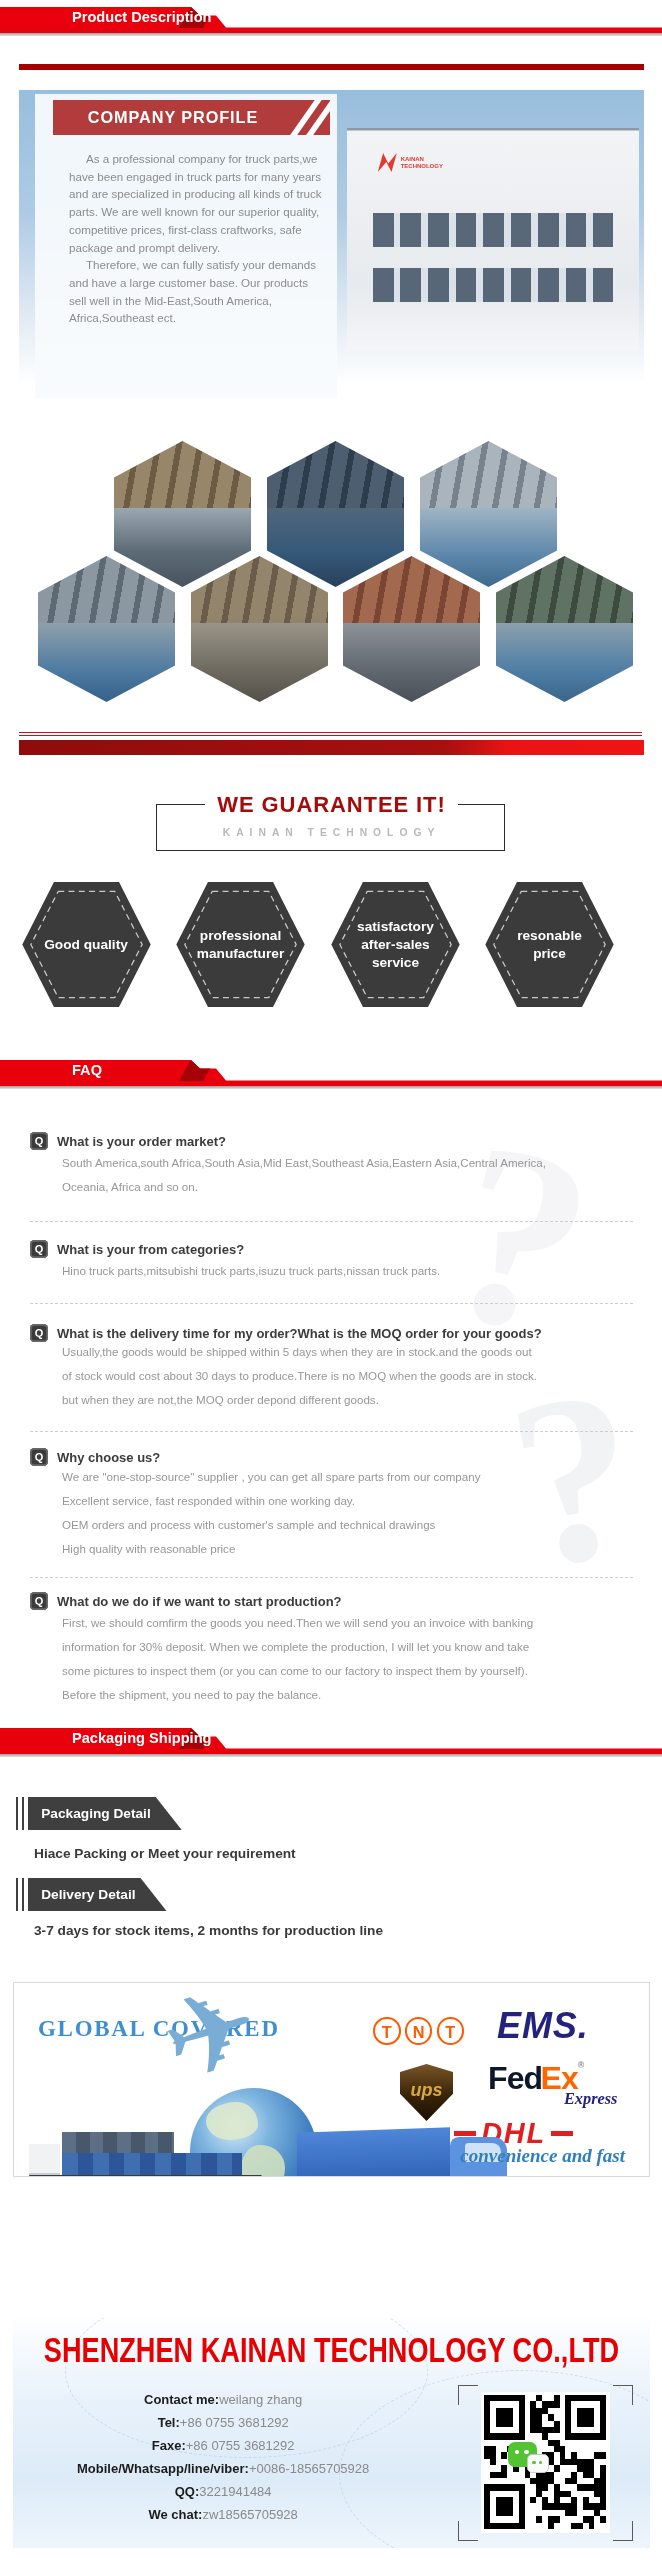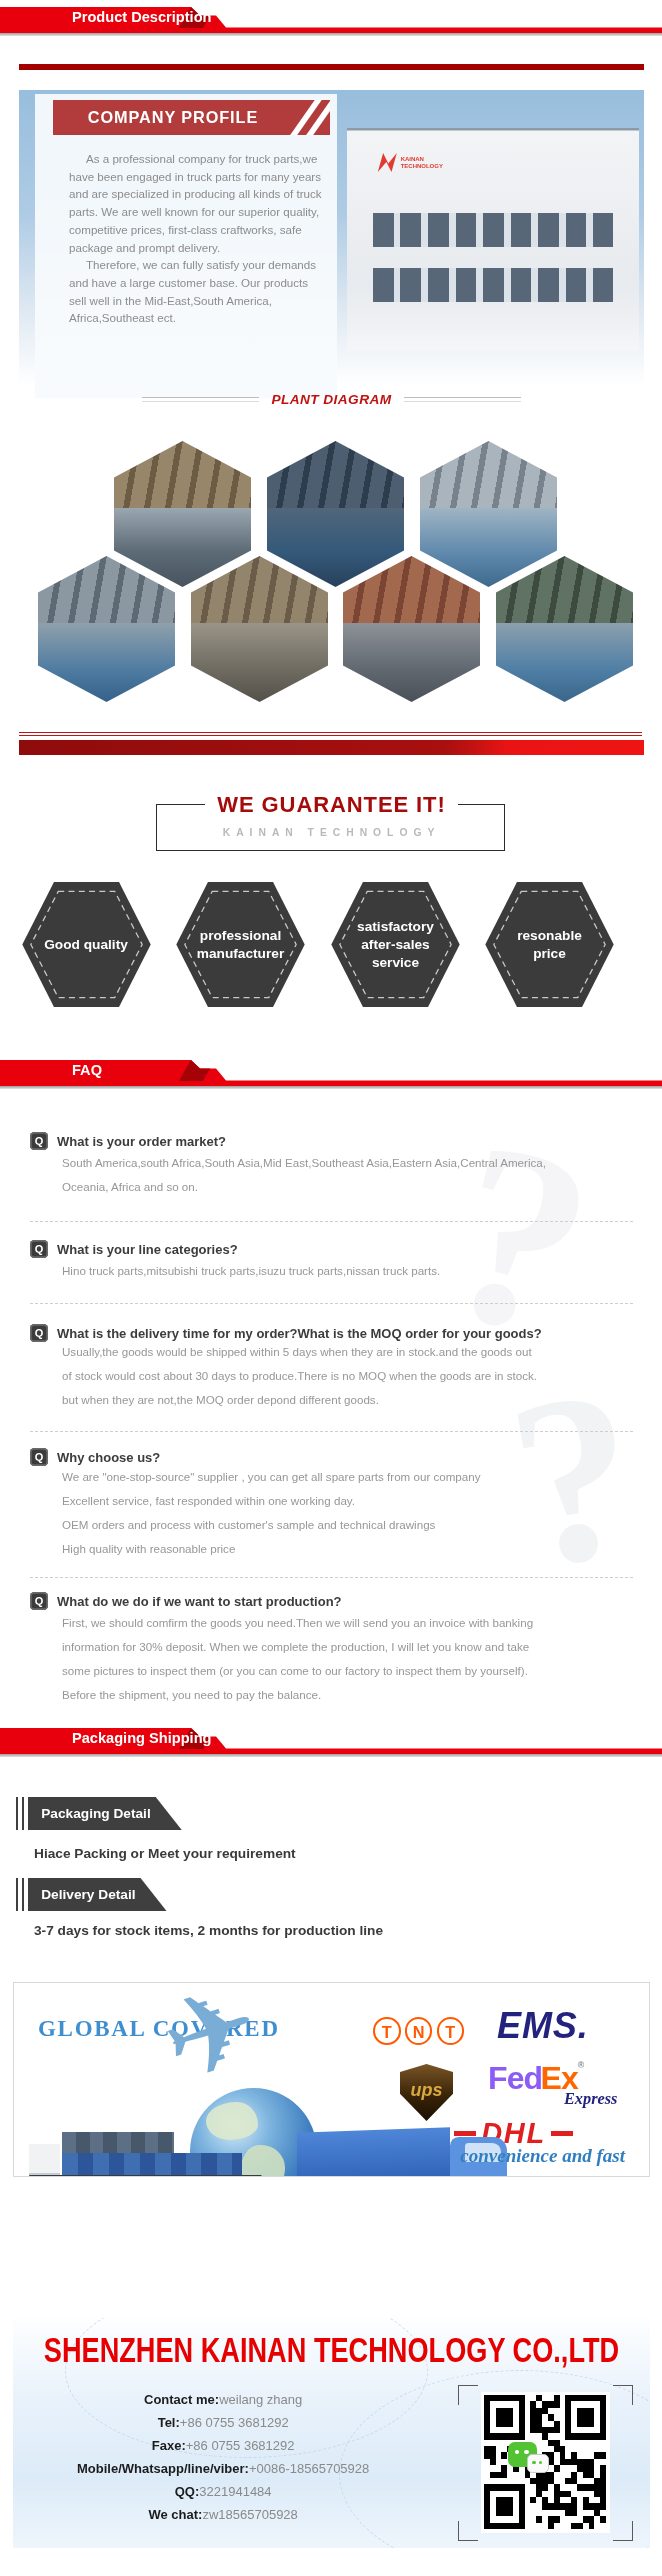--- a/index.html
+++ b/index.html
@@ -120,21 +120,21 @@
   .tnt .c{width:27.5px;height:27.5px;border:2.6px solid #ff5a00;border-radius:50%;color:#ff5a00;
     font-weight:bold;font-size:16.3px;text-align:center;line-height:27.5px;box-sizing:border-box;}
   .ems{position:absolute;left:483px;top:22px;color:#23237e;font-weight:bold;font-style:italic;
     font-size:36px;letter-spacing:0.9px;}
   .ups{position:absolute;left:386px;top:81px;width:53px;height:57px;
     clip-path:polygon(0 14%,50% 0,100% 14%,100% 52%,50% 100%,0 52%);
     background:linear-gradient(180deg,#7a5526 0%,#3a2408 55%,#190f02 100%);}
   .ups span{position:absolute;left:0;top:15.5px;width:53px;text-align:center;color:#d9a93e;
     font-weight:bold;font-style:italic;font-size:18px;}
   .fedex{position:absolute;left:474px;top:77px;font-weight:bold;font-size:32px;letter-spacing:-0.9px;}
-  .fedex .fd{color:#8b5cf6;}
+  .fedex .fd{color:#0f172a;}
   .fedex .ex{color:#ff6600;margin-left:-1.7px;}
   .fedex .reg{font-size:8.6px;color:#888;vertical-align:top;}
   .fedex-exp{position:absolute;left:550px;top:106px;color:#23237e;font-weight:bold;
     font-style:italic;font-size:16.3px;font-family:"Liberation Serif",serif;}
   .dhl{position:absolute;left:440px;top:136px;display:flex;align-items:center;gap:5.2px;}
   .dhl .bar{width:22px;height:4.3px;background:#e02020;}
   .dhl .t{color:#e02020;font-weight:bold;font-style:italic;font-size:29px;letter-spacing:1.7px;
     line-height:29px;}
   .globe{position:absolute;left:176px;top:105px;width:127px;height:127px;border-radius:50%;
     background:radial-gradient(circle at 35% 30%,#d9ecf8 0%,#7fb6e0 28%,#3f7fc0 62%,#27598f 100%);}
@@ -220,25 +220,20 @@
         <div class="stripe ps1"></div>
         <div class="stripe ps2"></div>
       </div>
       <div class="profile-text">
         <p>As a professional company for truck parts,we have been engaged in truck parts for many years and are specialized in producing all kinds of truck parts. We are well known for our superior quality, competitive prices, first-class craftworks, safe package and prompt delivery.</p>
         <p>Therefore,  we can fully satisfy your demands and have a large customer base. Our products sell well in the Mid-East,South America, Africa,Southeast ect.</p>
       </div>
     </div>
   </div>
 
-  <div class="plant-head">
-    <div class="rule"></div>
-    <div class="pt">PLANT DIAGRAM</div>
-    <div class="rule"></div>
-  </div>
   <div class="phex pv1" style="left:114px;top:441px"></div>
   <div class="phex pv2" style="left:267px;top:441px"></div>
   <div class="phex pv3" style="left:420px;top:441px"></div>
   <div class="phex pv4" style="left:38px;top:556px"></div>
   <div class="phex pv5" style="left:191px;top:556px"></div>
   <div class="phex pv6" style="left:343px;top:556px"></div>
   <div class="phex pv7" style="left:496px;top:556px"></div>
 
   <div class="div-thin"></div>
   <div class="div-thick"></div>
@@ -296,21 +291,21 @@
   <div class="faq-item">
     <div class="qicon" style="top:1132px">Q</div>
     <div class="q" style="top:1132px">What is your order market?</div>
     <div class="a" style="top:1151px">South America,south Africa,South Asia,Mid East,Southeast Asia,Eastern Asia,Central America,
 Oceania, Africa and so on.</div>
   </div>
   <div class="fsep" style="top:1221px"></div>
 
   <div class="faq-item">
     <div class="qicon" style="top:1240px">Q</div>
-    <div class="q" style="top:1240px">What is your line categories?</div>
+    <div class="q" style="top:1240px">What is your from categories?</div>
     <div class="a" style="top:1259px">Hino truck parts,mitsubishi truck parts,isuzu truck parts,nissan truck parts.</div>
   </div>
   <div class="fsep" style="top:1303px"></div>
 
   <div class="faq-item">
     <div class="qicon" style="top:1324px">Q</div>
     <div class="q" style="top:1324px">What is the delivery time for my order?What is the MOQ order for your goods?</div>
     <div class="a" style="top:1340px">Usually,the goods would be shipped within 5 days when they are in stock.and the goods out
 of stock would cost about 30 days to produce.There is no MOQ when the goods are in stock.
 but when they are not,the MOQ order depond different goods.</div>

